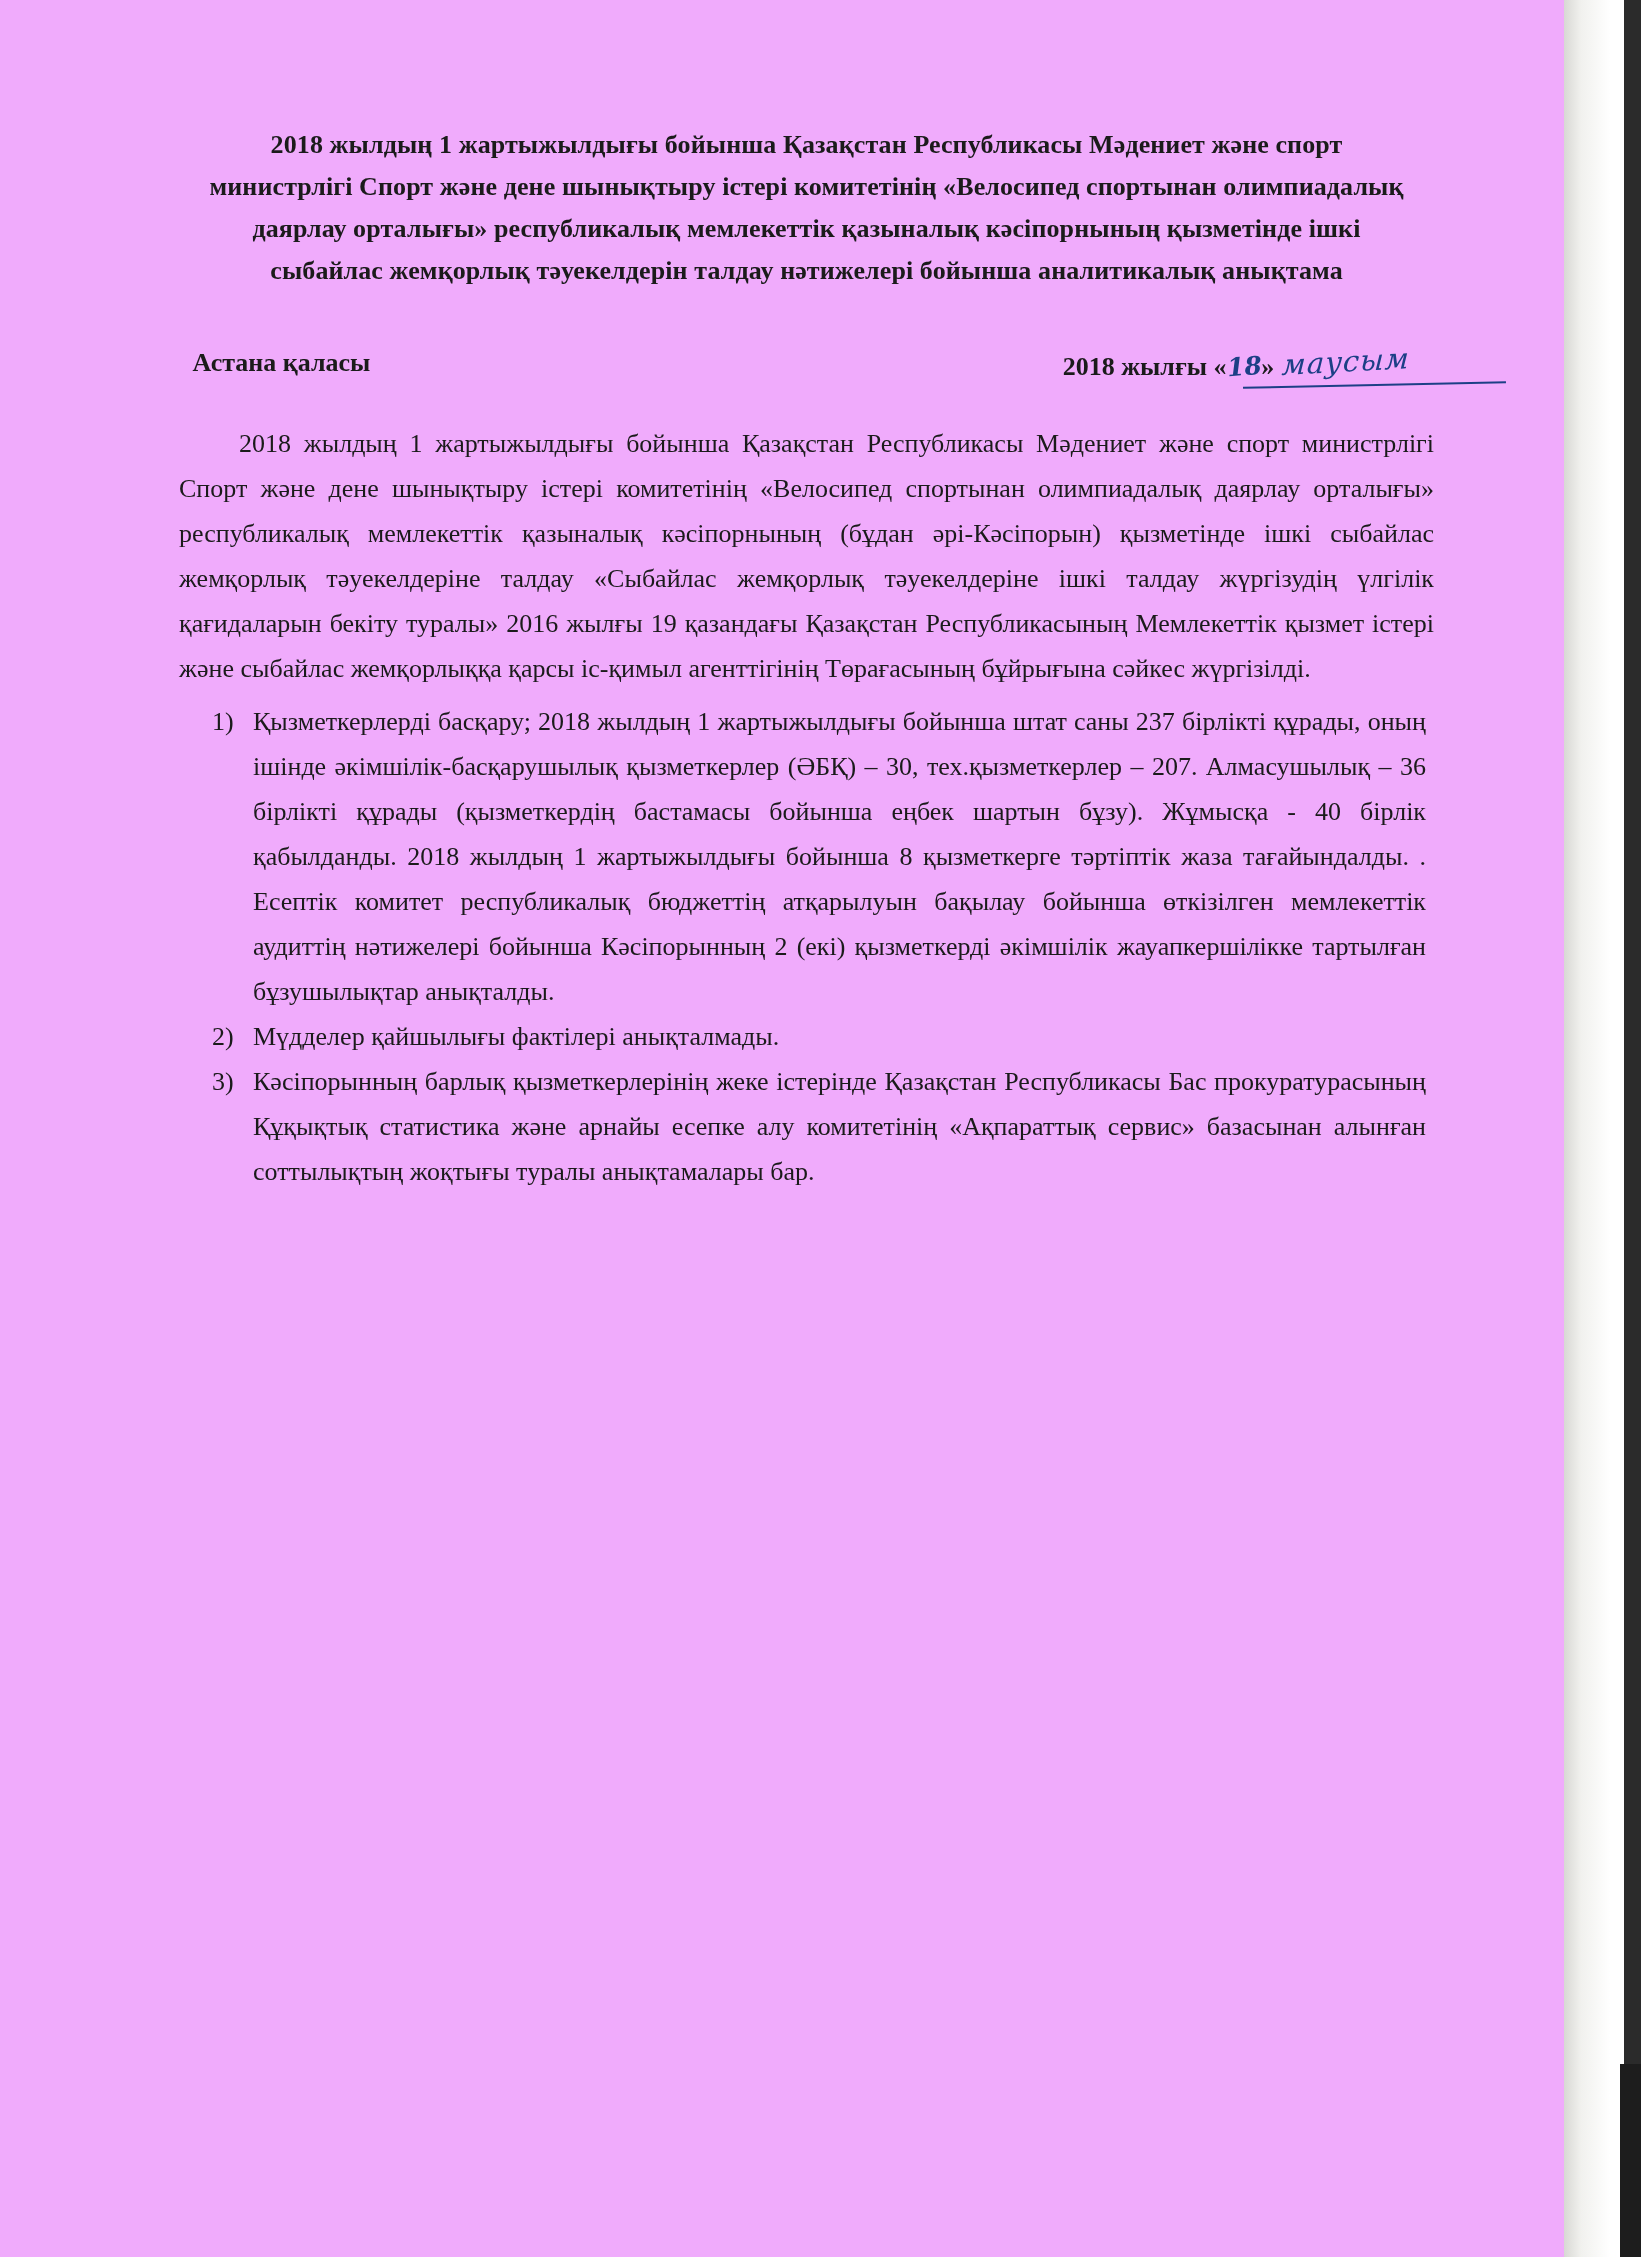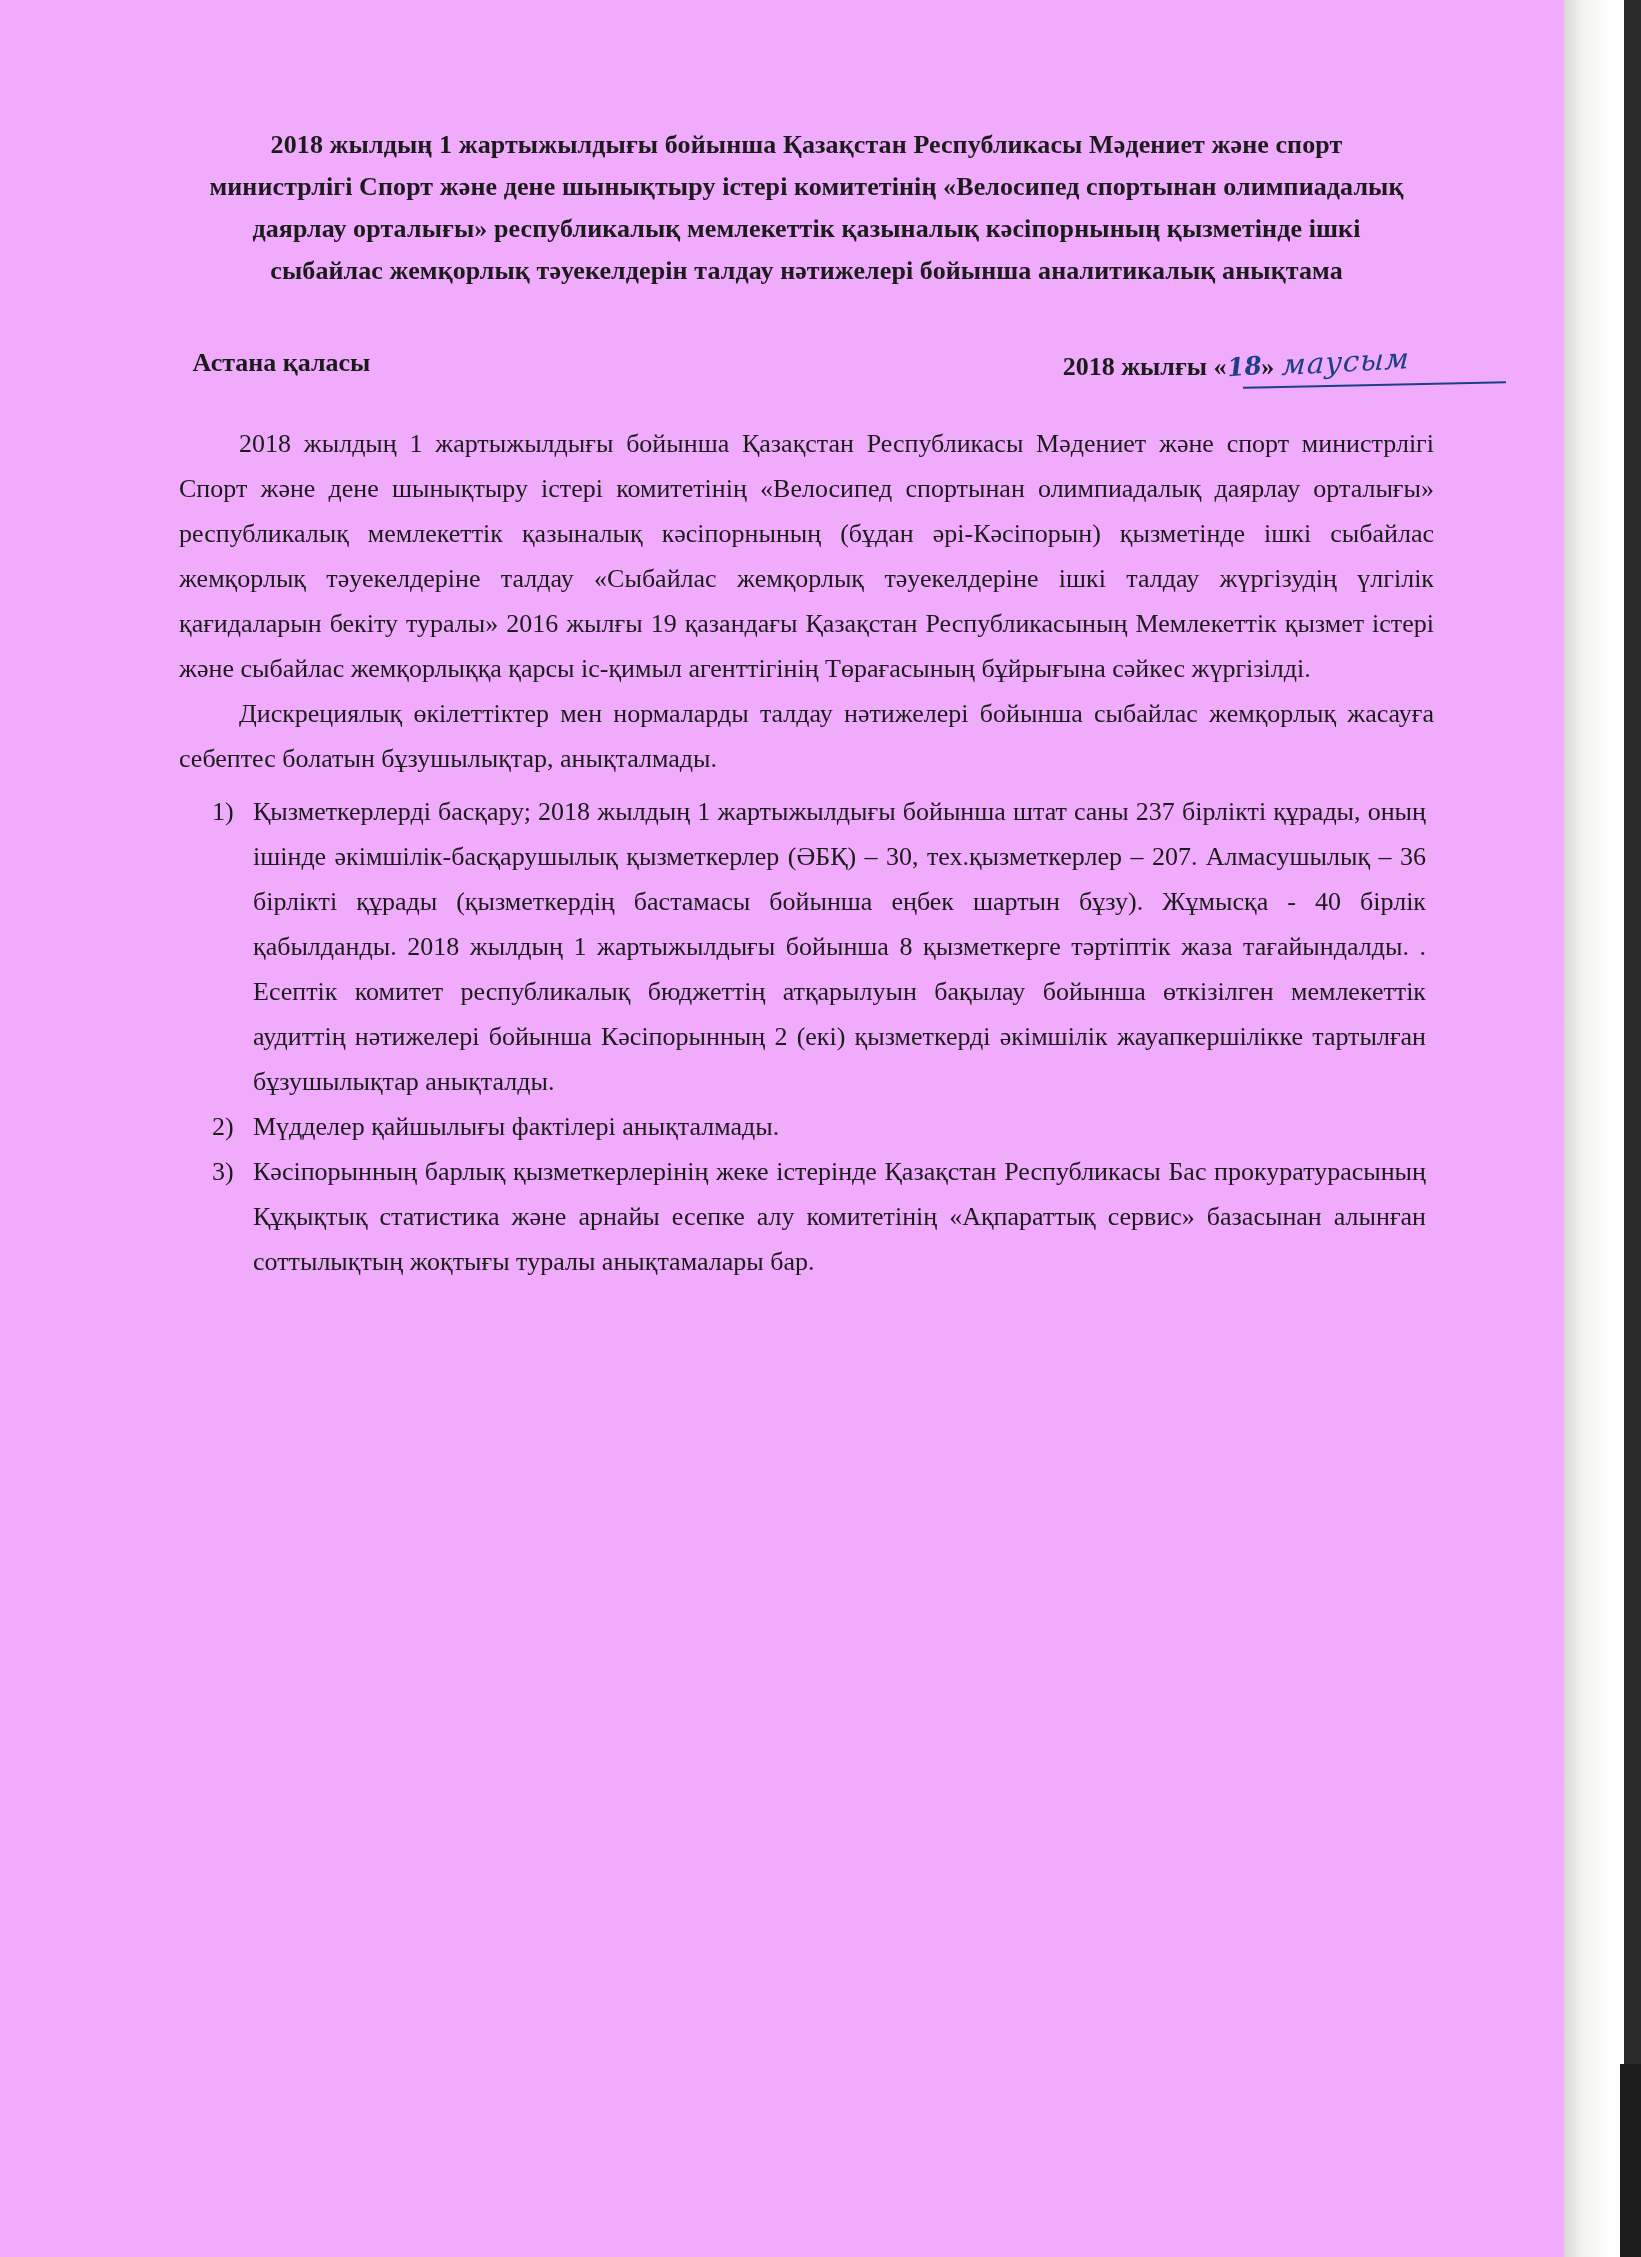--- a/index.html
+++ b/index.html
@@ -161,21 +161,20 @@
       <div class="meta-city">Астана қаласы</div>
       <div class="meta-date">
         <span>2018 жылғы «</span><span class="hw-day">18</span><span>»</span>
         <span class="handwriting">маусым</span>
         <span class="hw-underline"></span>
       </div>
     </div>
 
     <div class="body-text">
       <p>2018 жылдың 1 жартыжылдығы  бойынша Қазақстан Республикасы Мәдениет және спорт министрлігі Спорт және дене шынықтыру істері комитетінің «Велосипед спортынан олимпиадалық даярлау орталығы» республикалық мемлекеттік қазыналық кәсіпорнының (бұдан әрі-Кәсіпорын) қызметінде ішкі сыбайлас жемқорлық тәуекелдеріне талдау «Сыбайлас жемқорлық тәуекелдеріне ішкі талдау жүргізудің үлгілік қағидаларын бекіту туралы» 2016 жылғы 19 қазандағы Қазақстан Республикасының Мемлекеттік қызмет істері және сыбайлас жемқорлыққа қарсы іс-қимыл агенттігінің Төрағасының бұйрығына сәйкес жүргізілді.</p>
-      <p>Дискрециялық өкілеттіктер мен нормаларды талдау нәтижелері бойынша сыбайлас жемқорлық жасауға себептес болатын бұзушылықтар, анықталмады.</p>
 
       <ol class="numlist">
         <li>Қызметкерлерді басқару; 2018 жылдың 1 жартыжылдығы бойынша штат саны 237 бірлікті құрады, оның ішінде әкімшілік-басқарушылық қызметкерлер (ӘБҚ) – 30, тех.қызметкерлер – 207. Алмасушылық – 36 бірлікті құрады (қызметкердің бастамасы бойынша еңбек шартын бұзу). Жұмысқа - 40 бірлік қабылданды. 2018 жылдың 1 жартыжылдығы бойынша 8 қызметкерге тәртіптік жаза тағайындалды.  . Есептік комитет республикалық бюджеттің атқарылуын бақылау бойынша өткізілген мемлекеттік аудиттің нәтижелері бойынша Кәсіпорынның 2 (екі) қызметкерді әкімшілік жауапкершілікке тартылған бұзушылықтар анықталды.</li>
         <li>Мүдделер қайшылығы фактілері анықталмады.</li>
         <li>Кәсіпорынның барлық қызметкерлерінің жеке істерінде Қазақстан Республикасы Бас прокуратурасының Құқықтық статистика және арнайы есепке алу  комитетінің «Ақпараттық сервис» базасынан алынған соттылықтың жоқтығы туралы анықтамалары бар.</li>
       </ol>
     </div>
 
   </div>
 </div>

